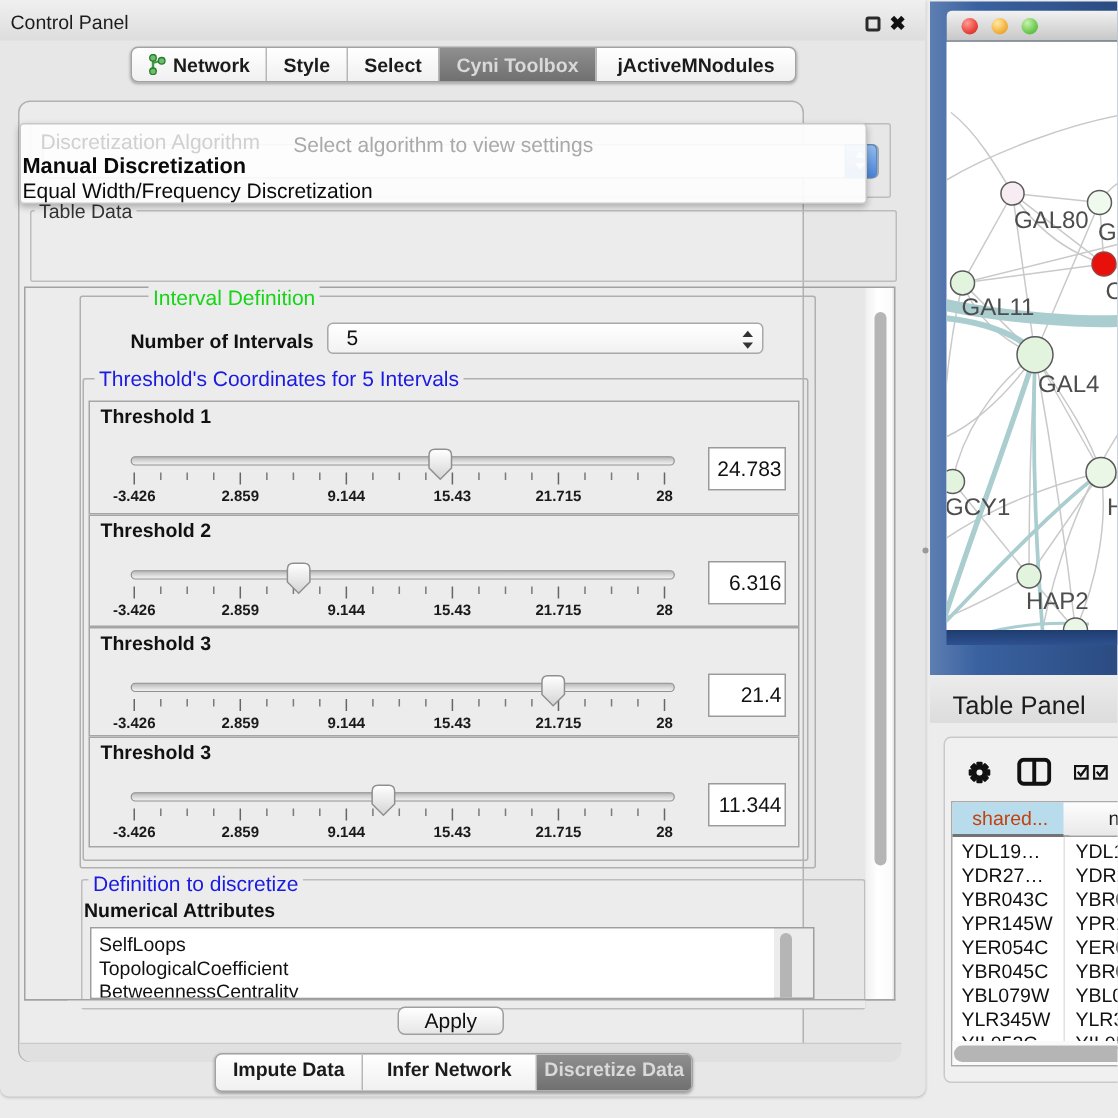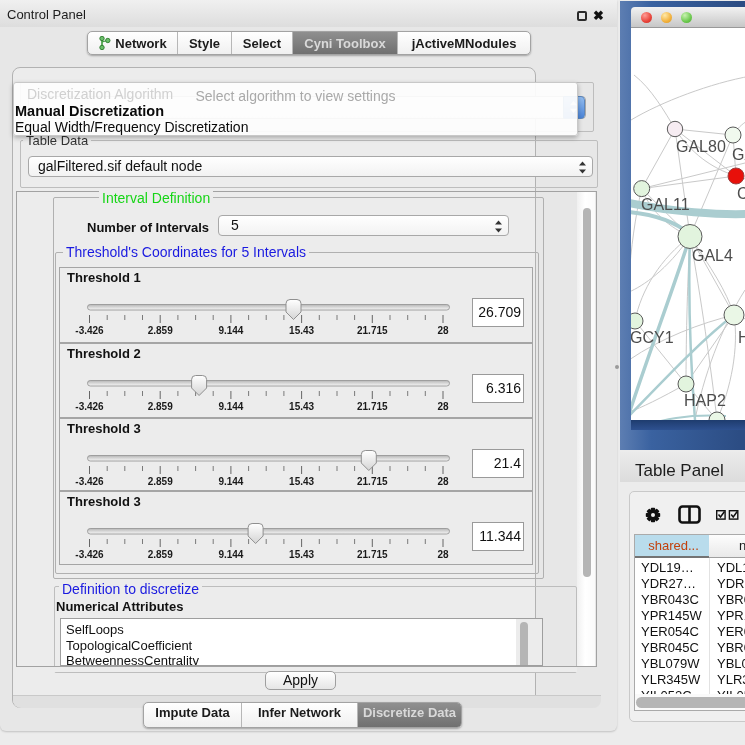--- a/index.html
+++ b/index.html
@@ -68,27 +68,20 @@
       <div style="position:absolute;right:0;top:-1px;width:22px;height:23px;border-radius:0 4px 4px 0;background:linear-gradient(#93bdf0,#4a84d8);border:1px solid #5c88c0;box-sizing:border-box;">
         <svg width="9" height="14" viewBox="0 0 9 14" style="position:absolute;left:5px;top:3px;">
             <path d="M4.5 1 L8 5.2 L1 5.2 Z" fill="#fff"></path>
             <path d="M4.5 13 L8 8.8 L1 8.8 Z" fill="#fff"></path>
           </svg>
       </div>
     </div>
 
     <div class="grp" style="left:7px;top:72px;width:576px;height:46px;"></div>
     <div class="grplabel" style="left:10px;top:65px;color:#333;font-size:13px;">Table Data</div>
-    <div class="combo" style="left:15px;top:88px;width:565px;height:21px;">
-      <div class="ctext" style="font-size:14px;top:1px;">galFiltered.sif default node</div>
-      <svg width="9" height="13" viewBox="0 0 9 13" style="position:absolute;right:5px;top:4px;">
-          <path d="M4.5 0.5 L8 4.6 L1 4.6 Z" fill="#333"></path>
-          <path d="M4.5 12.5 L8 8.4 L1 8.4 Z" fill="#333"></path>
-        </svg>
-    </div>
 
     <div class="abs" style="left:3px;top:123px;width:581px;height:476px;border:1px solid #a2a2a2;box-sizing:border-box;"></div>
 
     <div class="grp" style="left:40px;top:129px;width:489px;height:380px;border-color:#b0b0b0;"></div>
     <div class="grplabel" style="left:42px;top:122px;color:#16d516;margin-left:44px;">Interval Definition</div>
 
     <b class="abs" style="left:74px;top:152px;font-size:13px;color:#111;">Number of Intervals</b>
     <div class="combo" style="left:205px;top:147px;width:291px;height:21px;">
       <div class="ctext" style="left:12px;font-size:14px;top:1px;">5</div>
       <svg width="9" height="13" viewBox="0 0 9 13" style="position:absolute;right:5px;top:4px;">
@@ -126,21 +119,21 @@
 <line x1="365.3" y1="47" x2="365.3" y2="52" stroke="#7a7a7a" stroke-width="1"></line>
 <line x1="383.0" y1="47" x2="383.0" y2="55" stroke="#666" stroke-width="1"></line>
 <text x="29.5" y="66" font-size="10" font-weight="bold" fill="#1a1a1a" text-anchor="middle" font-family="Liberation Sans, sans-serif">-3.426</text>
 <text x="100.2" y="66" font-size="10" font-weight="bold" fill="#1a1a1a" text-anchor="middle" font-family="Liberation Sans, sans-serif">2.859</text>
 <text x="170.9" y="66" font-size="10" font-weight="bold" fill="#1a1a1a" text-anchor="middle" font-family="Liberation Sans, sans-serif">9.144</text>
 <text x="241.6" y="66" font-size="10" font-weight="bold" fill="#1a1a1a" text-anchor="middle" font-family="Liberation Sans, sans-serif">15.43</text>
 <text x="312.3" y="66" font-size="10" font-weight="bold" fill="#1a1a1a" text-anchor="middle" font-family="Liberation Sans, sans-serif">21.715</text>
 <text x="383.0" y="66" font-size="10" font-weight="bold" fill="#1a1a1a" text-anchor="middle" font-family="Liberation Sans, sans-serif">28</text>
 <path d="M 226.0 35.5 Q 226.0 31.5 230.0 31.5 L 237.0 31.5 Q 241.0 31.5 241.0 35.5 L 241.0 44 L 233.5 51.5 L 226.0 44 Z" fill="url(#thm)" stroke="#8f8f8f" stroke-width="1"></path>
 </svg>
-      <div class="vbox">26.709</div>
+      <div class="vbox">24.783</div>
     </div>
 
     <div class="thp" style="top:274.5px;height:75.5px;">
       <b>Threshold 2</b>
       <svg width="472" height="76" viewBox="0 0 472 76" style="position:absolute;left:0;top:0;">
 <rect x="27.5" y="36.5" width="362" height="5.5" rx="2.7" fill="url(#trk)" stroke="#909090" stroke-width="0.8"></rect>
 <line x1="29.5" y1="47" x2="29.5" y2="55" stroke="#666" stroke-width="1"></line>
 <line x1="47.2" y1="47" x2="47.2" y2="52" stroke="#7a7a7a" stroke-width="1"></line>
 <line x1="64.8" y1="47" x2="64.8" y2="52" stroke="#7a7a7a" stroke-width="1"></line>
 <line x1="82.5" y1="47" x2="82.5" y2="52" stroke="#7a7a7a" stroke-width="1"></line>

